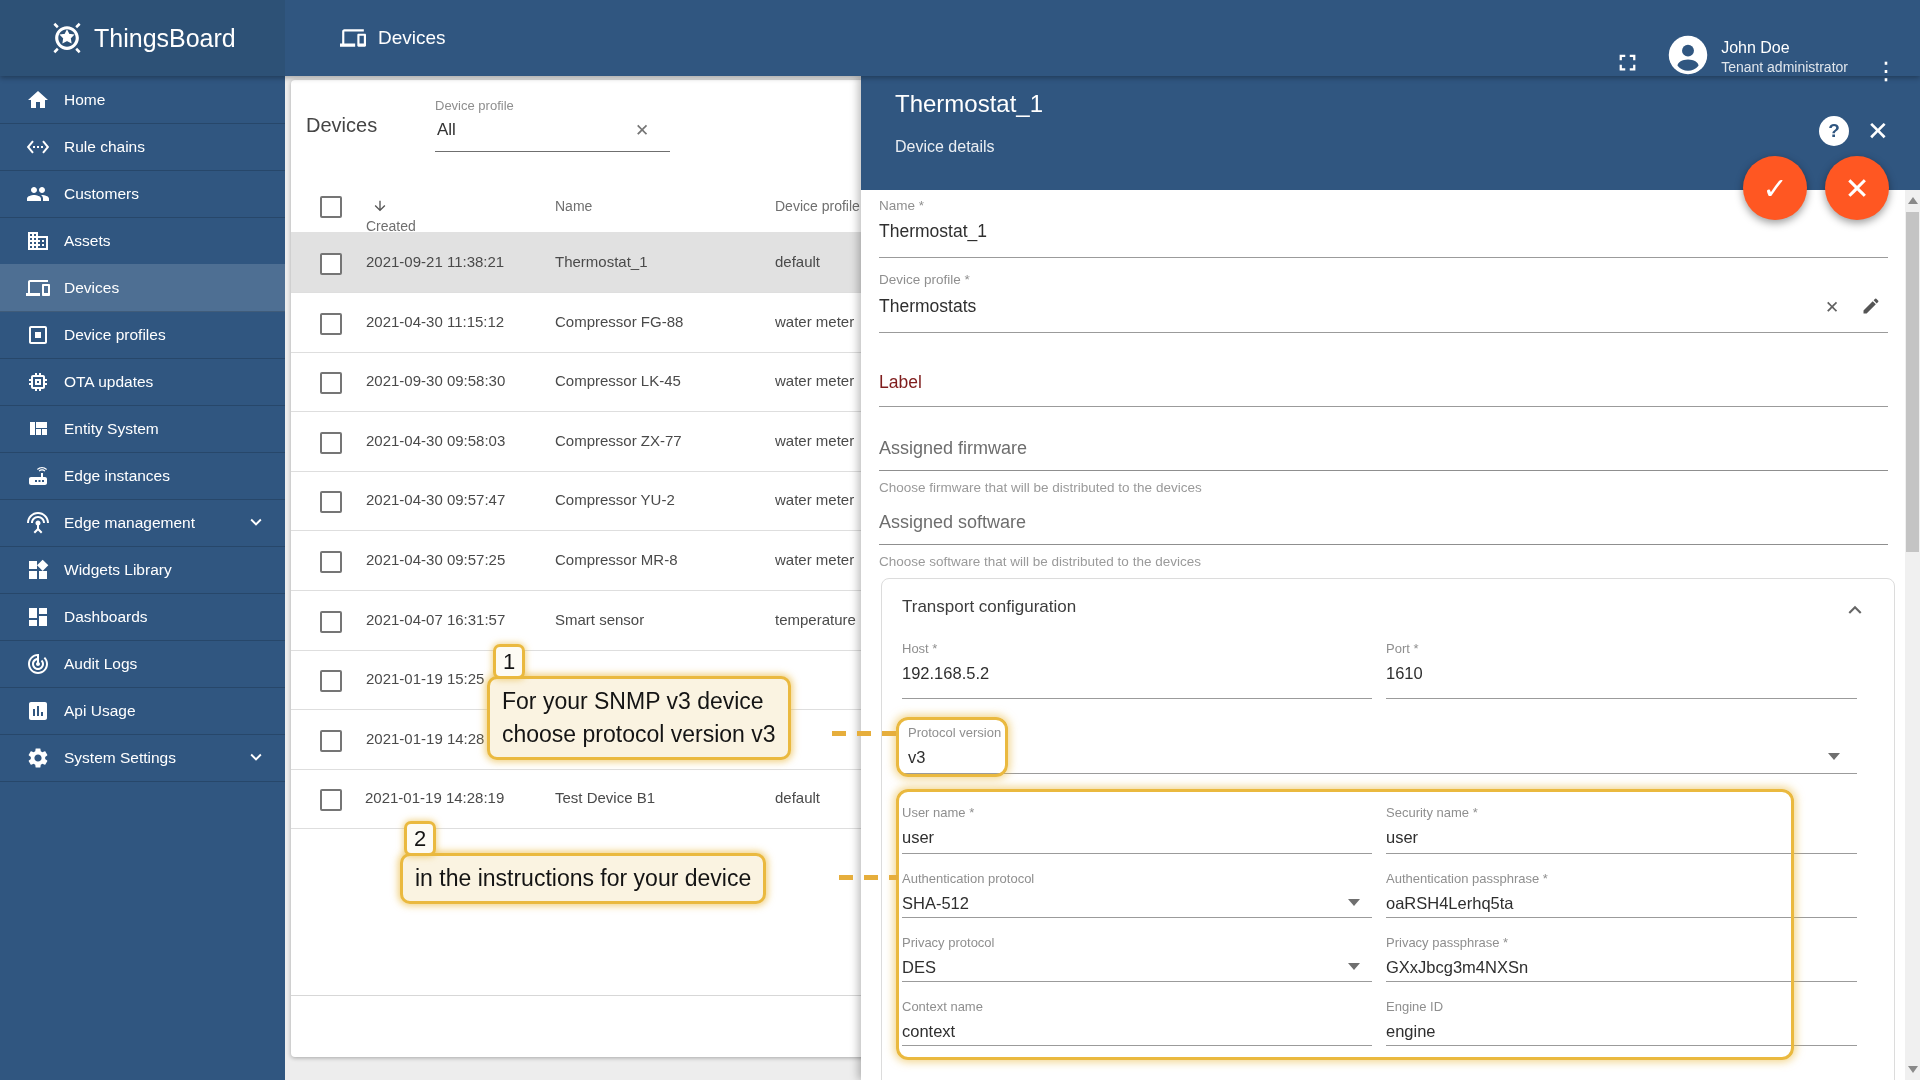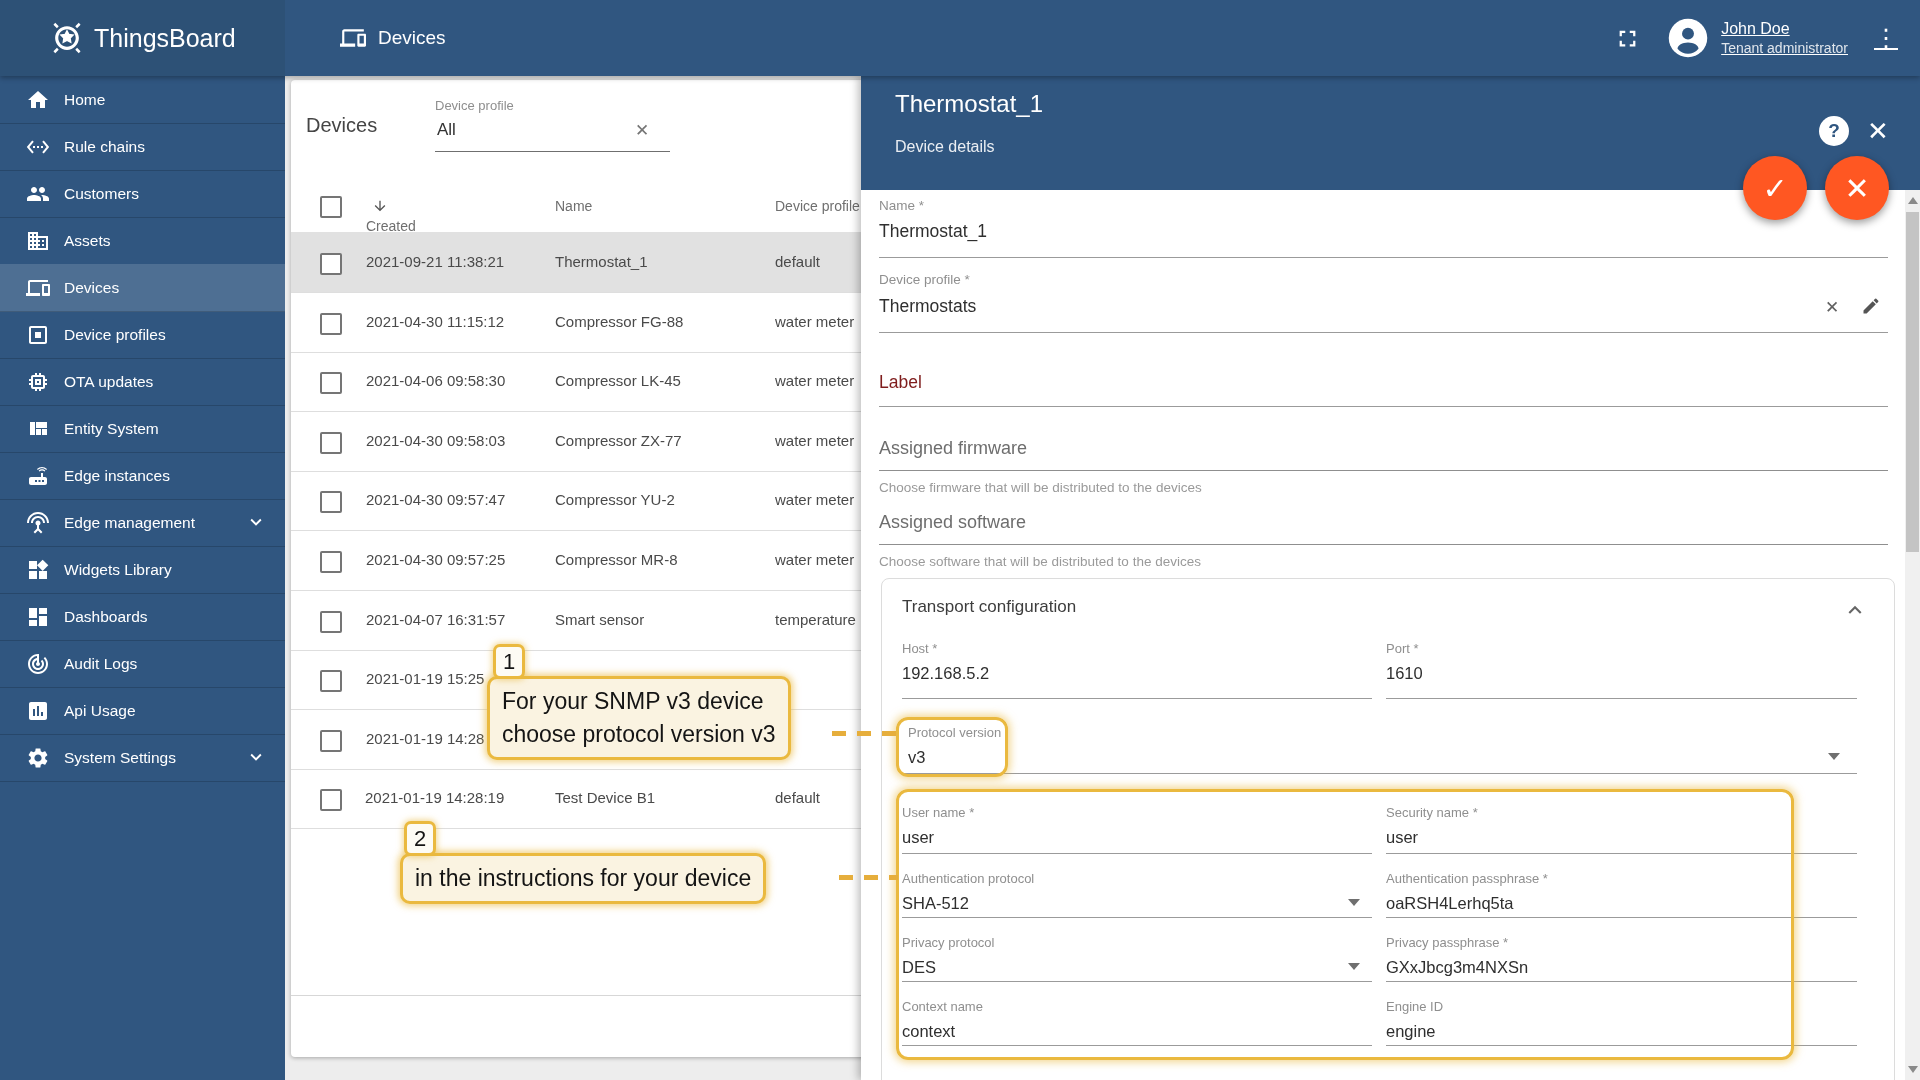--- a/index.html
+++ b/index.html
@@ -6,21 +6,21 @@
   .app{position:relative;width:1920px;height:1080px;overflow:hidden;background:#ededed;
        font-family:"Liberation Sans",sans-serif;-webkit-font-smoothing:antialiased;}
 
   
   .topbar{position:absolute;left:0;top:0;width:1920px;height:76px;background:#305680;z-index:80;
           box-shadow:0 2px 5px rgba(0,0,0,.3);}
   .logo-area{position:absolute;left:0;top:0;width:285px;height:76px;background:#2d5176;display:flex;align-items:center;}
   .logo-text{color:#fff;font-size:25px;margin-left:8px;}
   .page-head{position:absolute;left:340px;top:0;height:76px;display:flex;align-items:center;color:#fff;}
   .page-head .ptitle{font-size:19px;font-weight:500;margin-left:12px;}
-  .tb-right{position:absolute;right:0;top:0;height:76px;display:flex;align-items:center;color:#fff;text-decoration:underline;}
+  .tb-right{position:absolute;right:0;top:0;height:76px;display:flex;align-items:flex-end;color:#fff;}
   .uname{font-size:16px;line-height:20px;}
   .urole{font-size:14px;line-height:18px;color:rgba(255,255,255,.85);}
   .dots{font-size:24px;letter-spacing:0;line-height:10px;}
 
   
   .sidebar{position:absolute;left:0;top:76px;width:285px;height:1004px;background:#305680;z-index:70;}
   .sitem{position:absolute;left:0;width:285px;height:47px;display:flex;align-items:center;
          border-bottom:1px solid rgba(0,0,0,.17);cursor:pointer;}
   .sitem.active{background:#4e6f93;}
   .sicon{width:24px;height:24px;fill:#fff;margin-left:26px;flex:none;}
@@ -253,21 +253,21 @@
       <span class="cell" style="left:484px">default</span>
     </div>
     <div class="trow" style="top:212px">
       <div class="cb" style="top:21px"></div>
       <span class="cell" style="left:75px">2021-04-30 11:15:12</span>
       <span class="cell" style="left:264px">Compressor FG-88</span>
       <span class="cell" style="left:484px">water meter</span>
     </div>
     <div class="trow" style="top:271px">
       <div class="cb" style="top:21px"></div>
-      <span class="cell" style="left:75px">2021-04-06 09:58:30</span>
+      <span class="cell" style="left:75px">2021-09-30 09:58:30</span>
       <span class="cell" style="left:264px">Compressor LK-45</span>
       <span class="cell" style="left:484px">water meter</span>
     </div>
     <div class="trow" style="top:331px">
       <div class="cb" style="top:21px"></div>
       <span class="cell" style="left:75px">2021-04-30 09:58:03</span>
       <span class="cell" style="left:264px">Compressor ZX-77</span>
       <span class="cell" style="left:484px">water meter</span>
     </div>
     <div class="trow" style="top:390px">

